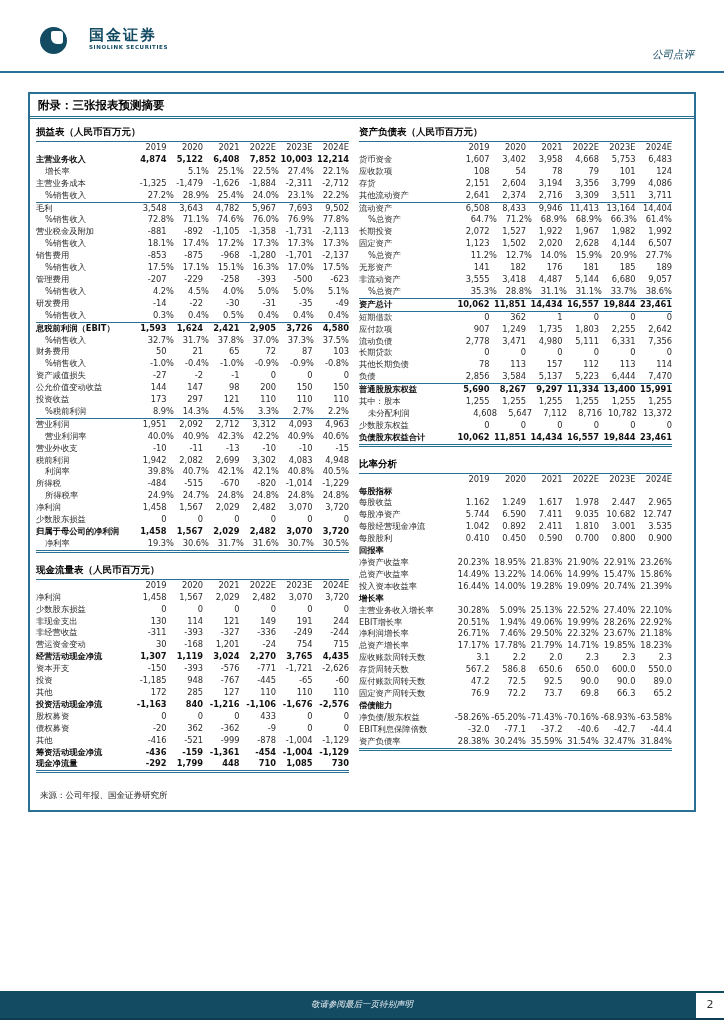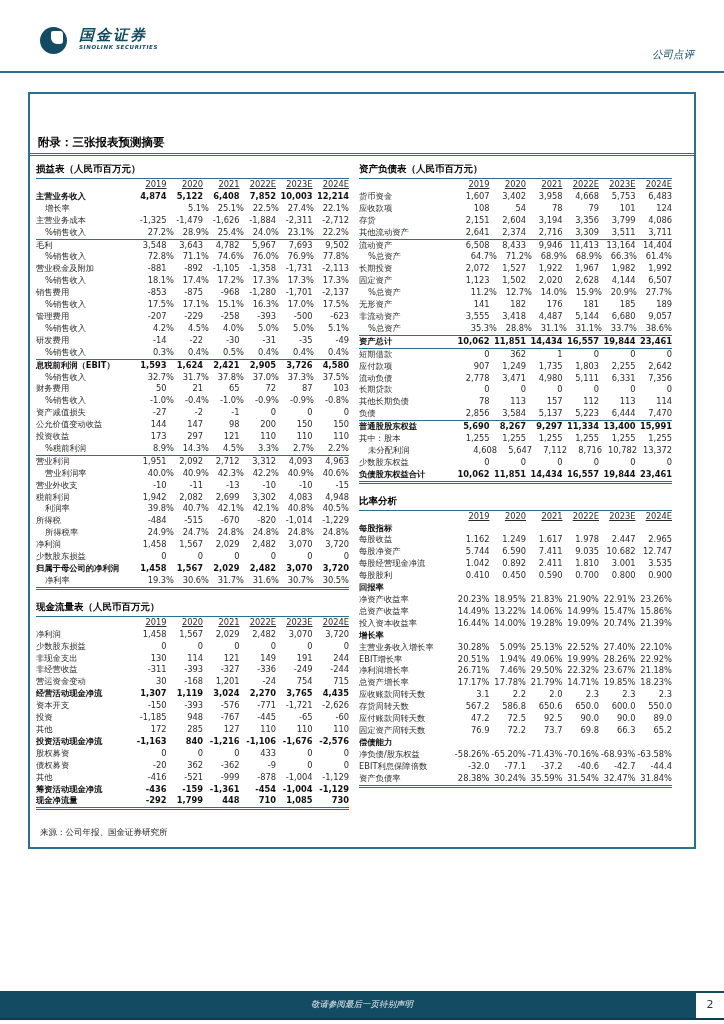--- a/index.html
+++ b/index.html
@@ -3,44 +3,44 @@
 <meta charset="utf-8">
 <style>
   html,body{margin:0;padding:0;background:#fff;}
   .page{position:relative;width:724px;height:1024px;background:#fff;overflow:hidden;
         font-family:"DejaVu Sans",sans-serif;color:#222;}
   
   .hdr{position:absolute;top:0;left:0;width:724px;height:71px;border-bottom:2px solid #2a6f94;}
   .logo{position:absolute;left:40px;top:27px;display:flex;align-items:flex-start;}
   .logo-mark{width:27px;height:27px;border-radius:50%;background:#134b63;position:relative;flex:none;}
   .logo-mark .blob{position:absolute;right:4px;top:4px;width:12px;height:13px;background:#fff;border-radius:2px 3px 3px 6px;}
-  .logo-text{margin-left:12px;font-style:italic;}
+  .logo-text{margin-left:22px;}
   .brand-cn{font-size:15px;font-weight:bold;color:#134b63;letter-spacing:2px;line-height:17px;}
   .brand-en{font-size:5.5px;font-weight:bold;color:#134b63;letter-spacing:0.6px;}
   .report-type{position:absolute;right:30px;top:48px;font-size:10.5px;color:#134b63;
                font-family:"DejaVu Serif",serif;font-style:italic;}
   
   .content{position:absolute;left:28px;top:92px;width:664px;min-height:662px;
            border:2px solid #2a6f94;background:#fff;}
   .titlebar{font-size:11.5px;font-weight:bold;color:#000;padding:4px 8px 3px;
-            border-bottom:3px double #2a6f94;font-family:"DejaVu Serif",serif;margin-top:37px;}
+            border-bottom:3px double #2a6f94;font-family:"DejaVu Serif",serif;}
   .cols{display:flex;gap:10px;padding:5px 22px 2px 6px;}
   .col{flex:1;min-width:0;}
   .ttitle{font-size:9.5px;font-weight:bold;color:#000;border-bottom:1.5px solid #2a6f94;
           padding:2px 0 2px;font-family:"DejaVu Serif",serif;white-space:nowrap;}
   .tbl{margin-bottom:9px;}
   .trow{display:flex;line-height:11.9px;font-size:8.3px;color:#2b2b2b;white-space:nowrap;}
   .trow .lab{width:94px;flex:none;overflow:visible;text-align:left;}
   .trow .val{flex:1;text-align:right;}
   .trow.indent .lab{padding-left:9px;}
   .trow.bold{font-weight:bold;color:#111;}
   .trow.subhead{font-weight:bold;color:#111;}
   .trow.rule{border-bottom:1px solid #2a6f94;}
   .trow.dbl{border-bottom:3px double #2a6f94;}
-  .yrow .val{color:#2b2b2b;text-decoration:underline;}
+  .yrow .val{color:#2b2b2b;}
   .src{font-size:8.5px;color:#222;padding:8px 4px 6px;font-family:"DejaVu Serif",serif;}
   
   .footer{position:absolute;left:0;top:991px;width:724px;height:27px;background:#134b63;
           border-bottom:2px solid #0d3d52;}
   .footer-text{color:#e9eef2;font-size:8.5px;text-align:center;line-height:27px;
                font-family:"DejaVu Serif",serif;font-style:italic;}
   .pagebox{position:absolute;right:0;top:0;width:28px;height:27px;background:#fff;
            border-top:2px solid #134b63;box-sizing:border-box;text-align:center;
            font-size:11px;color:#333;line-height:24px;}
 </style>

